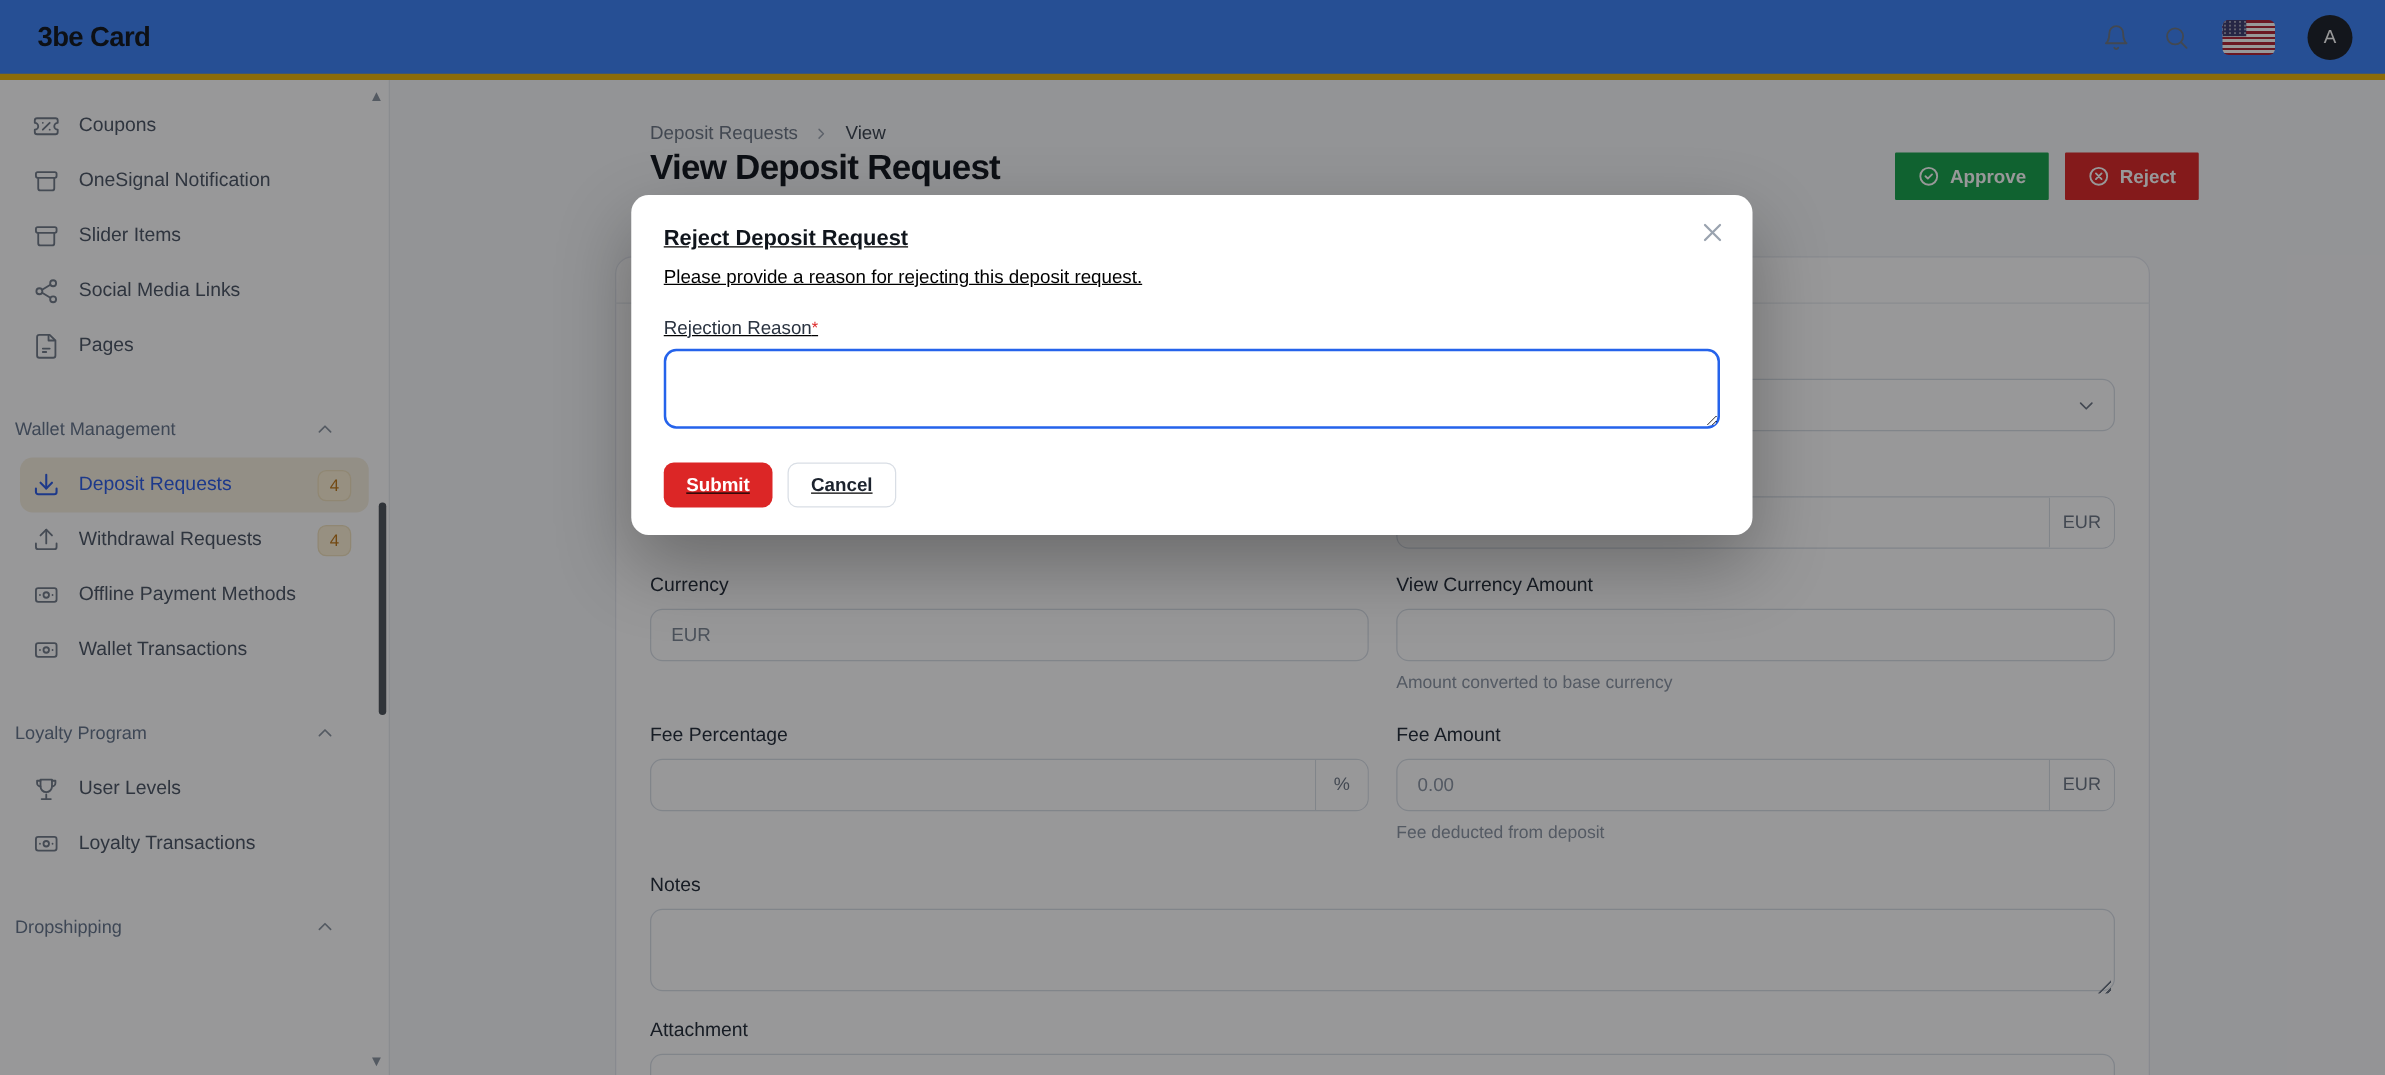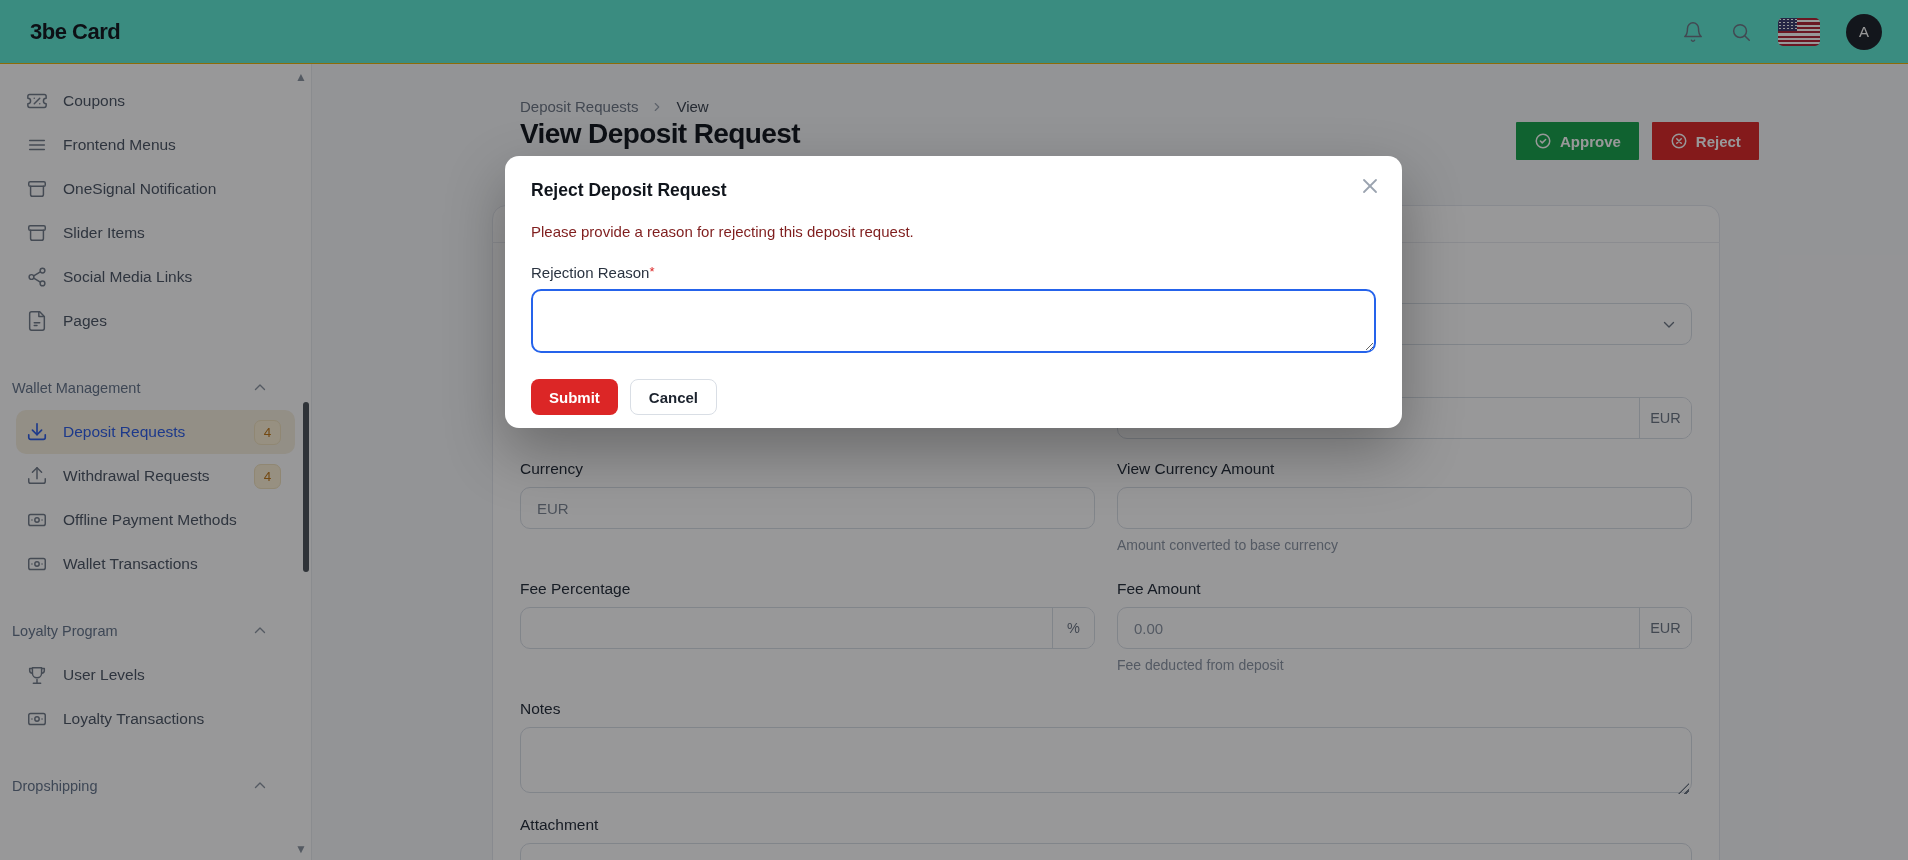--- a/index.html
+++ b/index.html
@@ -1,22 +1,22 @@
 <!DOCTYPE html>
 <html><head>
 <meta charset="utf-8">
 <style>
   * { margin:0; padding:0; box-sizing:border-box; }
   html,body { width:1908px; height:860px; }
   body { font-family:"Liberation Sans", sans-serif; background:#f7f8fa; }
   #root { position:relative; width:1908px; height:860px; overflow:hidden; background:#f7f8fa; }
 
   
-  .header { position:absolute; top:0; left:0; width:1908px; height:64px; background:#5eead4;
-            border-bottom:1px solid #eab308; display:flex; align-items:center; z-index:10; }
+  .header { position:absolute; top:0; left:0; width:1908px; height:64px; background:#3b82f6;
+            border-bottom:5px solid #eab308; display:flex; align-items:center; z-index:10; }
   .logo { position:absolute; left:30px; font-size:22px; font-weight:700; color:#10151c; letter-spacing:-0.5px; }
   .hdr-right { position:absolute; right:26px; display:flex; align-items:center; gap:26px; }
   .hdr-ic { width:22px; height:22px; color:#6b7584; cursor:pointer; }
   .flag { width:42px; height:28px; border-radius:5px; overflow:hidden; position:relative;
           background:repeating-linear-gradient(180deg,#b22234 0 2.2px,#ffffff 2.2px 4.4px); cursor:pointer; }
   .flag .canton { position:absolute; top:0; left:0; width:19px; height:13px; background:#3c3b6e;
           background-image:radial-gradient(#fff 0.7px, transparent 0.8px); background-size:4px 3px; }
   .avatar { width:36px; height:36px; border-radius:50%; background:#1b2028; color:#ffffff;
             display:flex; align-items:center; justify-content:center; font-size:15px; cursor:pointer; }
 
@@ -74,23 +74,23 @@
                 padding:10px 14px; font-size:15px; font-family:"Liberation Sans",sans-serif; resize:none; outline:none; }
   .grip { position:absolute; right:3px; bottom:3px; width:11px; height:11px;
           background:repeating-linear-gradient(135deg, transparent 0 3px, #6b7584 3px 4.5px);
           clip-path:polygon(100% 0, 100% 100%, 0 100%); cursor:nwse-resize; }
   .f-select { position:relative; }
   .sel-chev { position:absolute; right:14px; top:12px; width:18px; height:18px; color:#6b7584; }
 
   
   .overlay { position:absolute; inset:0; background:rgba(10,10,12,0.42); z-index:40; }
   .modal { position:absolute; left:505px; top:156px; width:897px; height:272px; background:#ffffff;
-           border-radius:14px; box-shadow:0 24px 60px rgba(0,0,0,0.3); z-index:50; padding:26px; }
+           border-radius:14px; box-shadow:0 24px 60px rgba(0,0,0,0.3); z-index:50; padding:26px;text-decoration:underline; }
   .m-title { font-size:17.5px; font-weight:700; color:#10151c; margin-top:-2px; }
-  .m-desc { font-size:15px; color:#7f1d1d; margin-top:22px; }
+  .m-desc { font-size:15px; color:#000000; margin-top:12px; }
   .m-close { position:absolute; top:18px; right:20px; width:24px; height:24px; color:#9aa3af; cursor:pointer; }
   .m-label { display:block; font-size:15px; color:#2a3340; margin-top:24px; margin-bottom:8px; }
   .m-req { color:#dc2626; font-size:13px; vertical-align:top; }
   .m-textarea { width:845px; height:64px; border:2px solid #2563eb; border-radius:10px; padding:8px 12px;
                 font-size:15px; font-family:"Liberation Sans",sans-serif; resize:vertical; outline:none; }
   .m-btns { margin-top:22px; display:flex; gap:12px; }
   .m-btn { height:36px; padding:0 18px; border-radius:8px; font-size:15px; font-weight:700; cursor:pointer;
            font-family:"Liberation Sans",sans-serif; }
   .m-submit { background:#dc2626; color:#ffffff; border:none; }
   .m-cancel { background:#ffffff; color:#1c232e; border:1px solid #d9dee5; }
@@ -133,30 +133,20 @@
       <div class="s-item">
         <span class="s-ic">
             <svg viewBox="0 0 24 24" fill="none" stroke="currentColor" stroke-width="1.6" stroke-linecap="round" stroke-linejoin="round">
               <path d="M2 9a3 3 0 0 1 0 6v2a2 2 0 0 0 2 2h16a2 2 0 0 0 2-2v-2a3 3 0 0 1 0-6V7a2 2 0 0 0-2-2H4a2 2 0 0 0-2 2Z"></path>
               <path d="M9 9h.01M15 15h.01M15 9l-6 6"></path>
             </svg>
           </span>
         <span class="s-lbl">Coupons</span>
       </div>
 
-      <div class="s-item">
-        <span class="s-ic">
-            <svg viewBox="0 0 24 24" fill="none" stroke="currentColor" stroke-width="1.6" stroke-linecap="round">
-              <line x1="4" y1="7" x2="20" y2="7"></line>
-              <line x1="4" y1="12" x2="20" y2="12"></line>
-              <line x1="4" y1="17" x2="20" y2="17"></line>
-            </svg>
-          </span>
-        <span class="s-lbl">Frontend Menus</span>
-      </div>
 
       <div class="s-item">
         <span class="s-ic">
             <svg viewBox="0 0 24 24" fill="none" stroke="currentColor" stroke-width="1.6" stroke-linecap="round" stroke-linejoin="round">
               <rect x="3" y="4" width="18" height="5" rx="1.5"></rect>
               <path d="M5 9v9a2 2 0 0 0 2 2h10a2 2 0 0 0 2-2V9"></path>
             </svg>
           </span>
         <span class="s-lbl">OneSignal Notification</span>
       </div>

